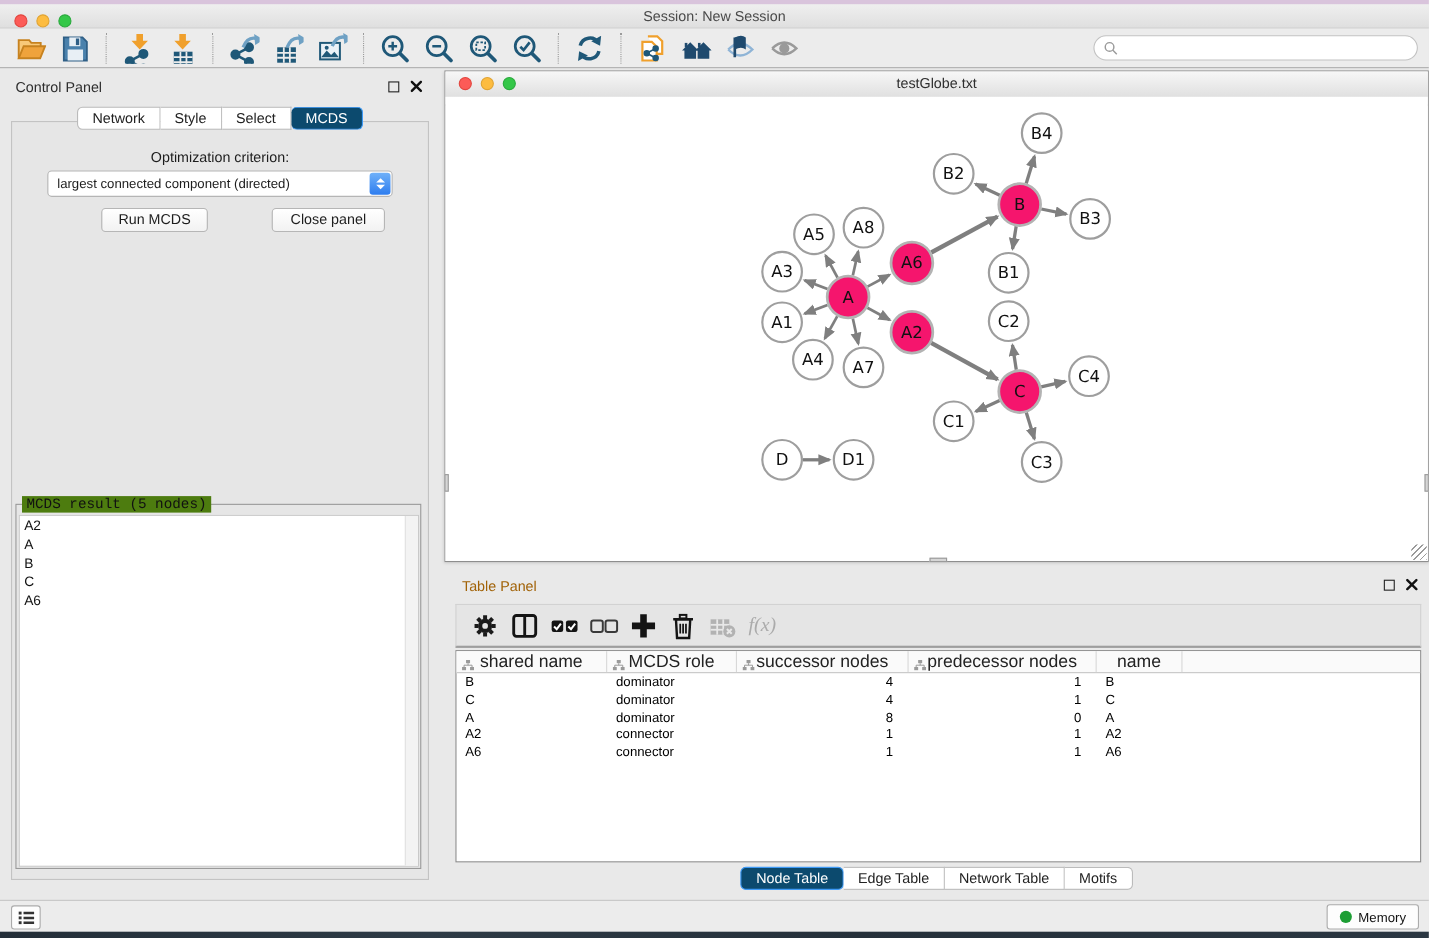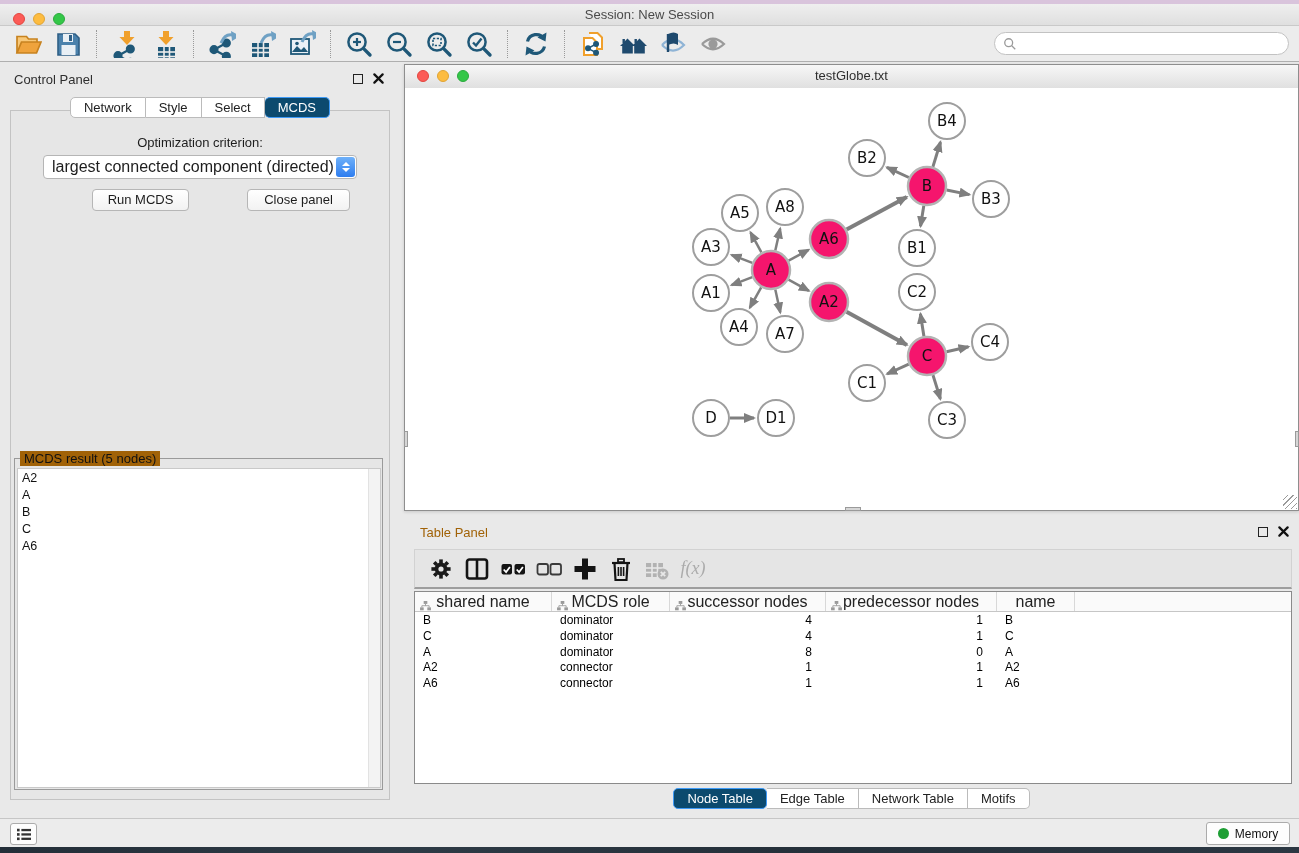--- a/index.html
+++ b/index.html
@@ -30,31 +30,31 @@
   #cp-btns { right:8px; top:7px; }
   .float-glyph { width:10px; height:10px; border:1.5px solid #222; display:inline-block; }
   #cp-box { left:2px; top:44px; width:380px; height:690px; border:1px solid #C3C3C3; background:#E6E6E6; }
   #cp-tabs { top:31px; left:0; width:384px; display:flex; justify-content:center; }
   .seg { display:flex; border-radius:5px; }
   .seg .seg-item { font-size:13px; height:21px; line-height:20px; padding:0 13px; background:#fff; border:1px solid #BBB; border-left:none; color:#222; }
   .seg .seg-item:first-child { border-left:1px solid #BBB; border-radius:5px 0 0 5px; }
   .seg .seg-item:last-child { border-radius:0 5px 5px 0; }
   .seg .seg-item.active { background:#0c4a6e; border-color:#3E9AF7; color:#fff; border-radius:5px; }
   #opt-label { top:69px; width:100%; text-align:center; font-size:13px; color:#1d1d1d; }
-  #criterion-select { left:35px; top:89px; width:314px; height:24px; background:#fff; border:1px solid #B5B5B5; border-radius:4px; font-size:16px; color:#1d1d1d; display:flex; align-items:center; padding-left:8px; }
+  #criterion-select { left:35px; top:89px; width:314px; height:24px; background:#fff; border:1px solid #B5B5B5; border-radius:4px; font-size:12px; color:#1d1d1d; display:flex; align-items:center; padding-left:8px; }
   #criterion-stepper { position:absolute; right:1px; top:1px; width:19px; height:20px; border-radius:3px; background:linear-gradient(#6FB1F9,#2E7DEF); display:flex; flex-direction:column; align-items:center; justify-content:center; gap:2px; }
   .chev { width:0; height:0; border-left:4px solid transparent; border-right:4px solid transparent; }
   .chev.up { border-bottom:4px solid #fff; }
   .chev.down { border-top:4px solid #fff; }
   .push-btn { position:absolute; height:22px; background:linear-gradient(#FFFFFF,#F2F2F2); border:1px solid #B6B6B6; border-radius:4px; font-size:13px; color:#1d1d1d; text-align:center; line-height:20px; }
   #run-btn { left:84px; top:123px; width:97px; }
   #close-panel-btn { left:195px; top:123px; width:103px;margin-left:44px; }
 
   #result-fieldset { left:6px; top:392px; width:369px; height:332px; border:1px solid #9A9A9A; }
-  #result-legend { position:absolute; left:5px; top:-8px; background:#a16207; padding:0 4px; font-size:13px; color:#111; }
+  #result-legend { position:absolute; left:5px; top:-8px; background:#4d7c0f; padding:0 4px; font-size:13px; color:#111;font-family:Liberation Mono, monospace; }
   #result-list { position:absolute; left:2px; top:9px; width:364px; height:320px; background:#fff; border:1px solid #C9C9C9; overflow:hidden; }
   #result-scroll { position:absolute; right:0; top:0; width:12px; height:100%; background:#F3F3F3; border-left:1px solid #E2E2E2; }
   .result-item { font-size:12.5px; color:#111; padding:1.5px 0 1.5px 4px; }
 
   
   #net-frame { left:404px; top:64px; width:895px; height:447px; border:1px solid #8E8E8E; background:#fff; box-shadow:0 1px 3px rgba(0,0,0,.15); }
   #net-titlebar { left:0; top:0; width:100%; height:31px; background:linear-gradient(#F7F7F7,#D9D9D9); border-bottom:1px solid #ACACAC; }
   #net-lights { left:12px; top:5px; }
   #net-title { width:100%; text-align:center; line-height:22px; font-size:13px; color:#2e2e2e; }
   #graph-canvas { left:0; top:23px; width:893px; height:422px; background:#fff; }

